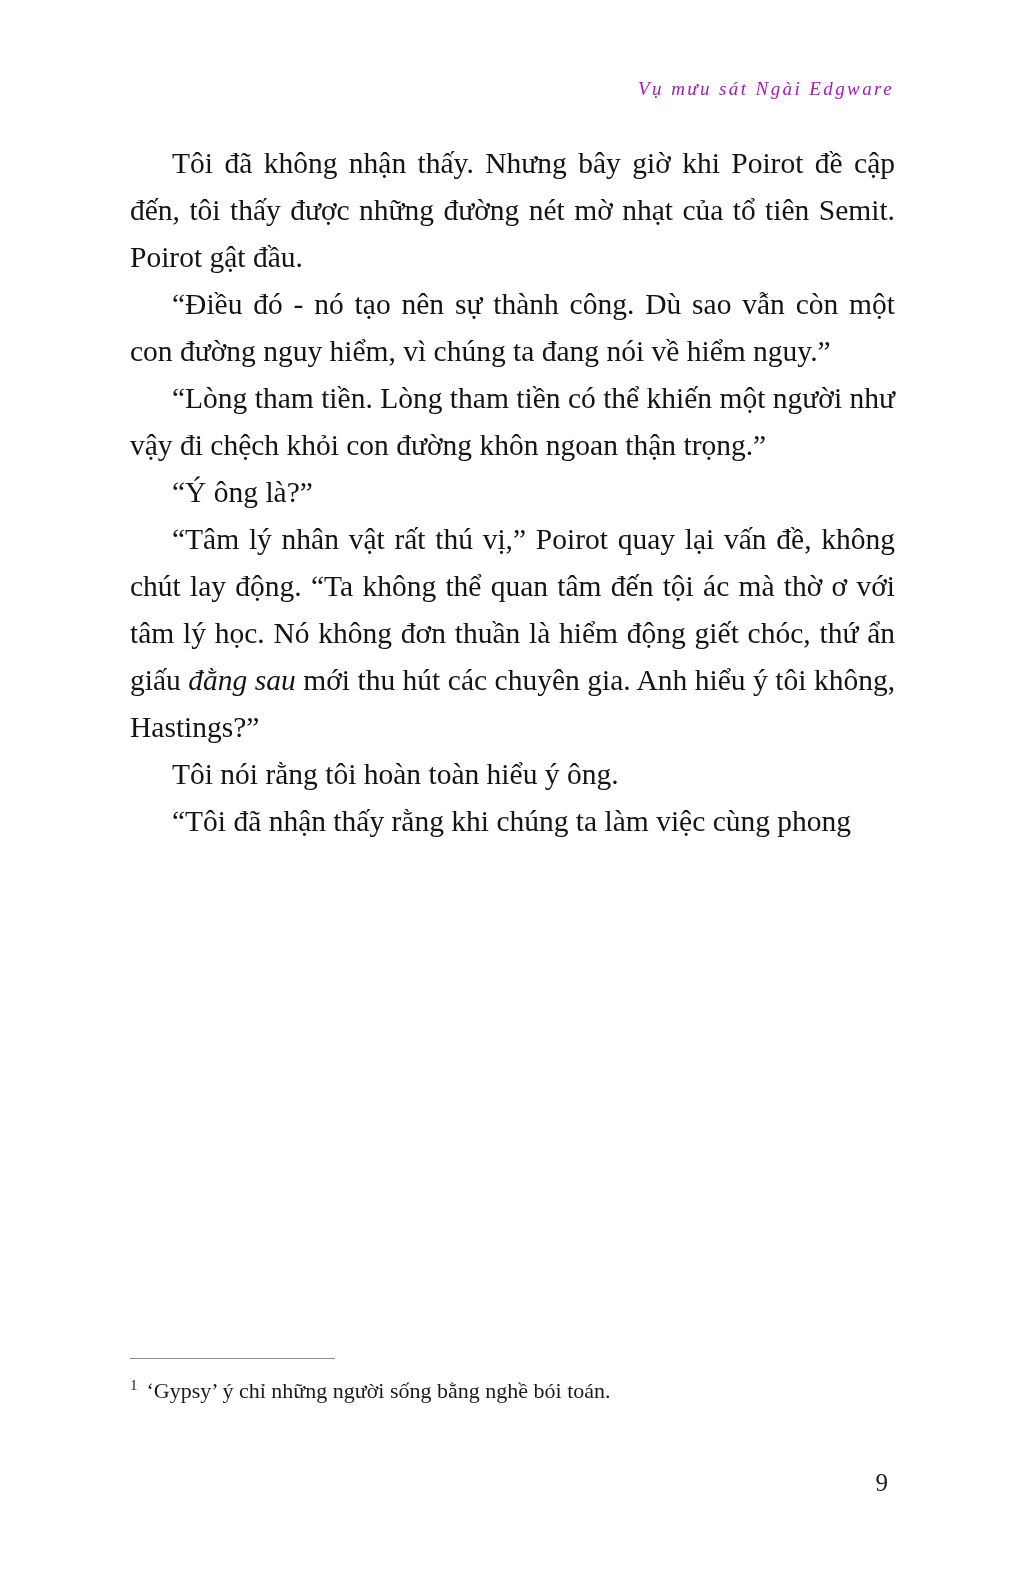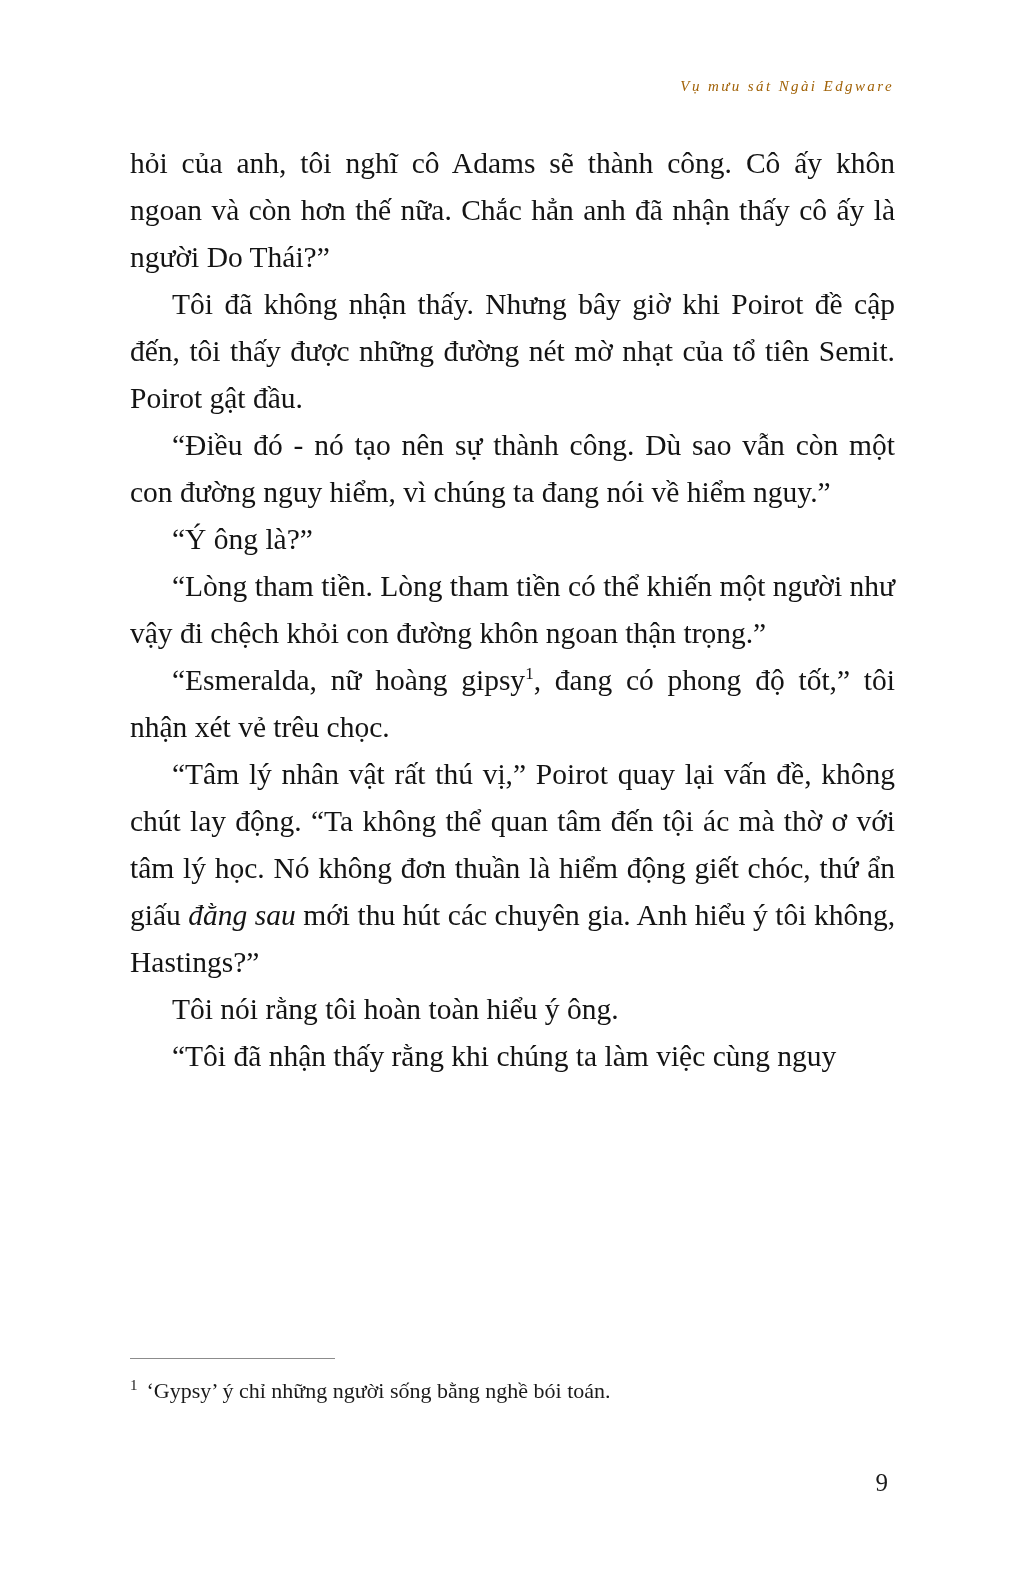--- a/index.html
+++ b/index.html
@@ -21,23 +21,23 @@
     width: 1024px;
     height: 1575px;
     box-sizing: border-box;
   }
   .running-head {
     position: absolute;
     top: 78px;
     right: 130px;
     font-family: "Liberation Serif", serif;
     font-style: italic;
-    font-size: 15px;
+    font-size: 19px;
     letter-spacing: 2.4px;
-    color: #a16207;
+    color: #a21caf;
     white-space: nowrap;
   }
   .body-block {
     position: absolute;
     left: 130px;
     top: 140px;
     width: 765px;
   }
   p.para {
     margin: 0;
@@ -92,29 +92,27 @@
   }
 </style>
 </head>
 <body>
 
 <div class="page">
 
   <div class="running-head">Vụ mưu sát Ngài Edgware</div>
 
   <div class="body-block">
-    <p class="para">hỏi của anh, tôi nghĩ cô Adams sẽ thành công. Cô ấy khôn ngoan và còn hơn thế nữa. Chắc hẳn anh đã nhận thấy cô ấy là người Do Thái?”</p>
     <p class="para indent">Tôi đã không nhận thấy. Nhưng bây giờ khi Poirot đề cập đến, tôi thấy được những đường nét mờ nhạt của tổ tiên Semit. Poirot gật đầu.</p>
     <p class="para indent">“Điều đó - nó tạo nên sự thành công. Dù sao vẫn còn một con đường nguy hiểm, vì chúng ta đang nói về hiểm nguy.”</p>
+    <p class="para indent">“Lòng tham tiền. Lòng tham tiền có thể khiến một người như vậy đi chệch khỏi con đường khôn ngoan thận trọng.”</p>
     <p class="para indent">“Ý ông là?”</p>
-    <p class="para indent">“Lòng tham tiền. Lòng tham tiền có thể khiến một người như vậy đi chệch khỏi con đường khôn ngoan thận trọng.”</p>
-    <p class="para indent"><span>“Esmeralda, nữ hoàng gipsy</span><sup class="fn">1</sup><span>, đang có phong độ tốt,” tôi nhận xét vẻ trêu chọc.</span></p>
     <p class="para indent"><span>“Tâm lý nhân vật rất thú vị,” Poirot quay lại vấn đề, không chút lay động. “Ta không thể quan tâm đến tội ác mà thờ ơ với tâm lý học. Nó không đơn thuần là hiểm động giết chóc, thứ ẩn giấu </span><span class="italic">đằng sau</span><span> mới thu hút các chuyên gia. Anh hiểu ý tôi không, Hastings?”</span></p>
     <p class="para indent">Tôi nói rằng tôi hoàn toàn hiểu ý ông.</p>
-    <p class="para indent">“Tôi đã nhận thấy rằng khi chúng ta làm việc cùng nguy</p>
+    <p class="para indent">“Tôi đã nhận thấy rằng khi chúng ta làm việc cùng phong</p>
   </div>
 
   <div class="footnote-zone">
     <div class="footnote-rule"></div>
     <div class="footnote-text"><span class="marker">1</span><span>‘Gypsy’ ý chỉ những người sống bằng nghề bói toán.</span></div>
   </div>
 
   <div class="folio">9</div>
 
 </div>

